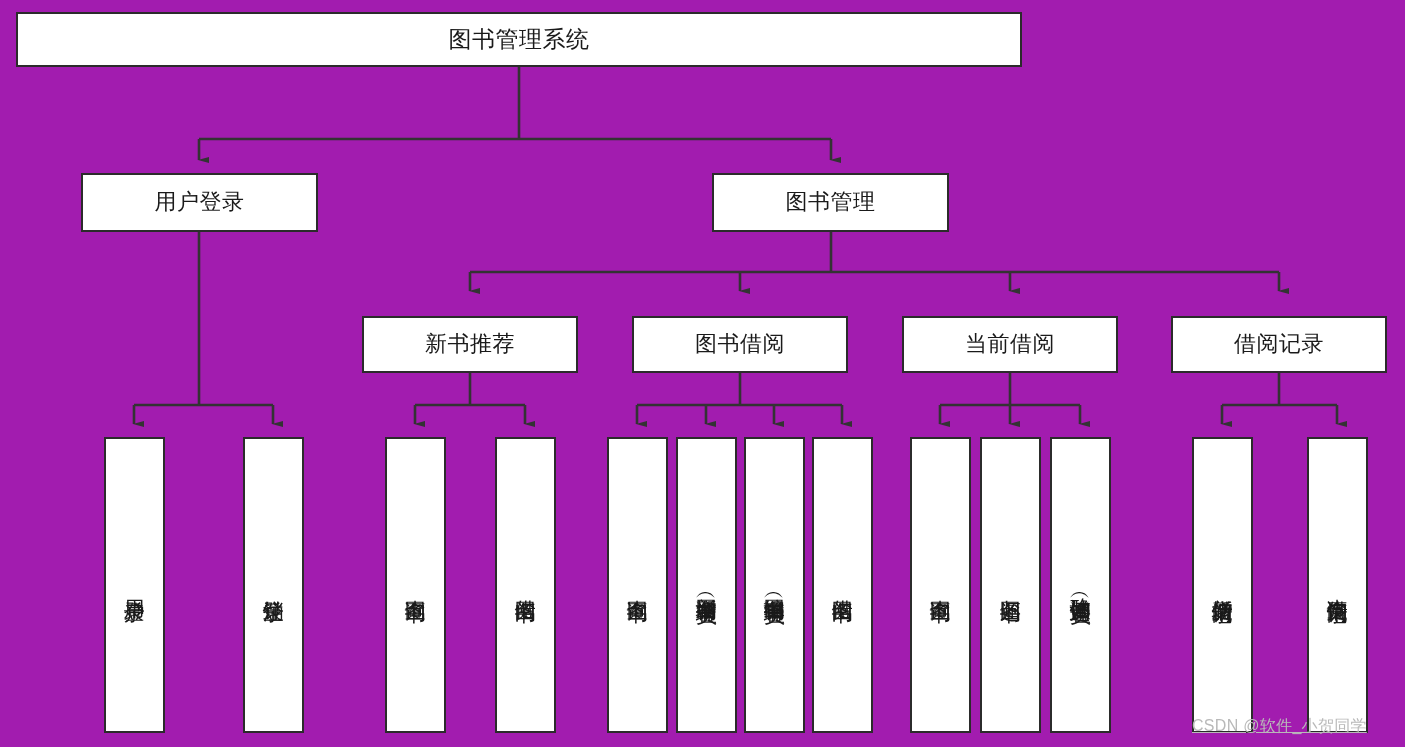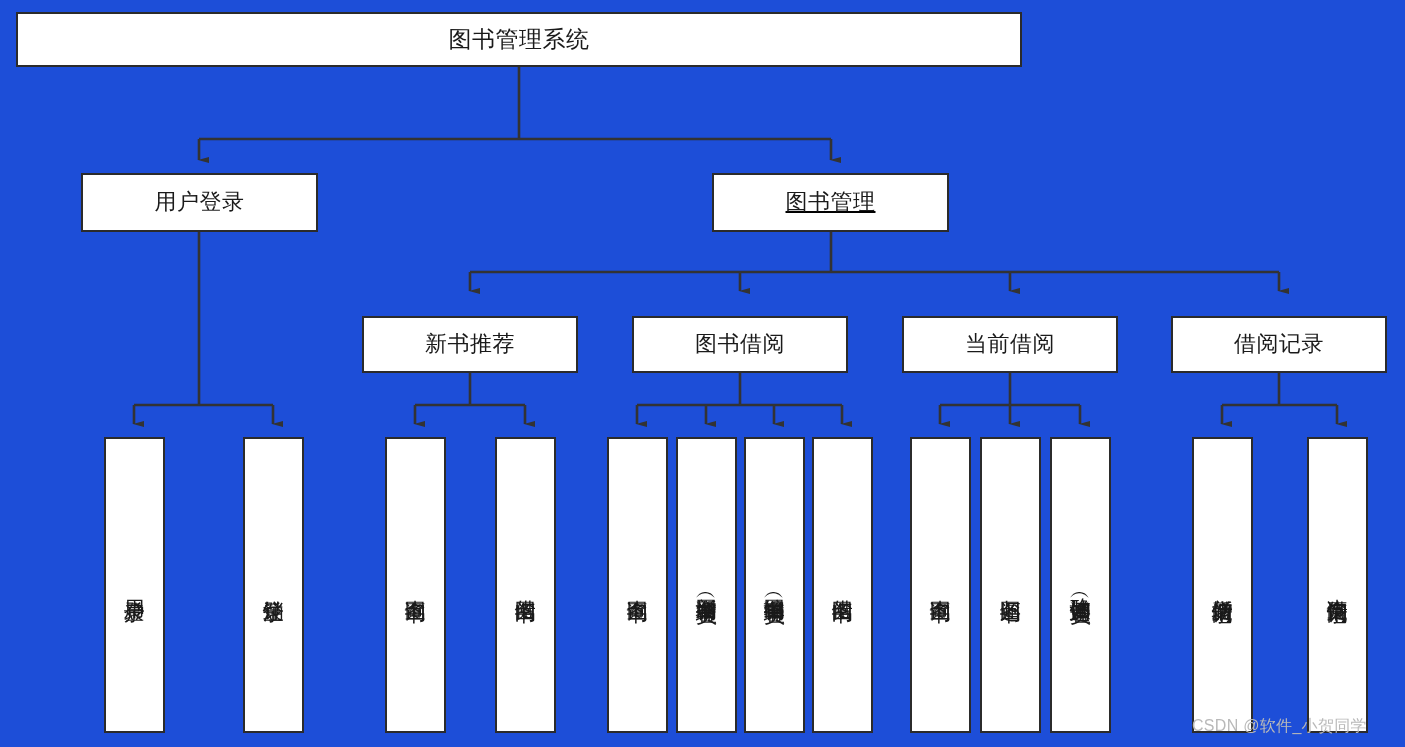--- a/index.html
+++ b/index.html
@@ -10,21 +10,21 @@
   body {
     width: 1405px;
     height: 747px;
     font-family: "Liberation Sans", "DejaVu Sans", sans-serif;
     overflow: hidden;
   }
   #diagram-root {
     position: relative;
     width: 1405px;
     height: 747px;
-    background: #1d4ed8;
+    background: #a21caf;
   }
   #diagram-svg {
     position: absolute;
     left: 0;
     top: 0;
     width: 1405px;
     height: 747px;
   }
   .node-box {
     position: absolute;
@@ -58,20 +58,21 @@
   }
   #watermark {
     position: absolute;
     left: 1192px;
     top: 716px;
     font-size: 16px;
     color: #b9b9b9;
     white-space: nowrap;
     pointer-events: none;
     letter-spacing: 0.3px;
+    text-decoration: underline;
   }
 </style>
 </head>
 <body>
 
 <div id="diagram-root">
 
   <svg id="diagram-svg" viewBox="0 0 1405 747" xmlns="http://www.w3.org/2000/svg">
     <defs>
       <marker id="arrowhead" markerWidth="10" markerHeight="12" refX="3" refY="10" orient="auto" markerUnits="userSpaceOnUse">
@@ -123,21 +124,21 @@
   </svg>
 
   <div class="node-box" style="left:16px; top:12px; width:1006px; height:55px;">
     <span class="node-label-h title-label">图书管理系统</span>
   </div>
 
   <div class="node-box" style="left:81px; top:173px; width:237px; height:59px;">
     <span class="node-label-h">用户登录</span>
   </div>
 
-  <div class="node-box" style="left:712px; top:173px; width:237px; height:59px;text-decoration:underline;">
+  <div class="node-box" style="left:712px; top:173px; width:237px; height:59px;">
     <span class="node-label-h">图书管理</span>
   </div>
 
   <div class="node-box" style="left:632px; top:316px; width:216px; height:57px;">
     <span class="node-label-h">图书借阅</span>
   </div>
 
   <div class="node-box" style="left:362px; top:316px; width:216px; height:57px;">
     <span class="node-label-h">新书推荐</span>
   </div>

